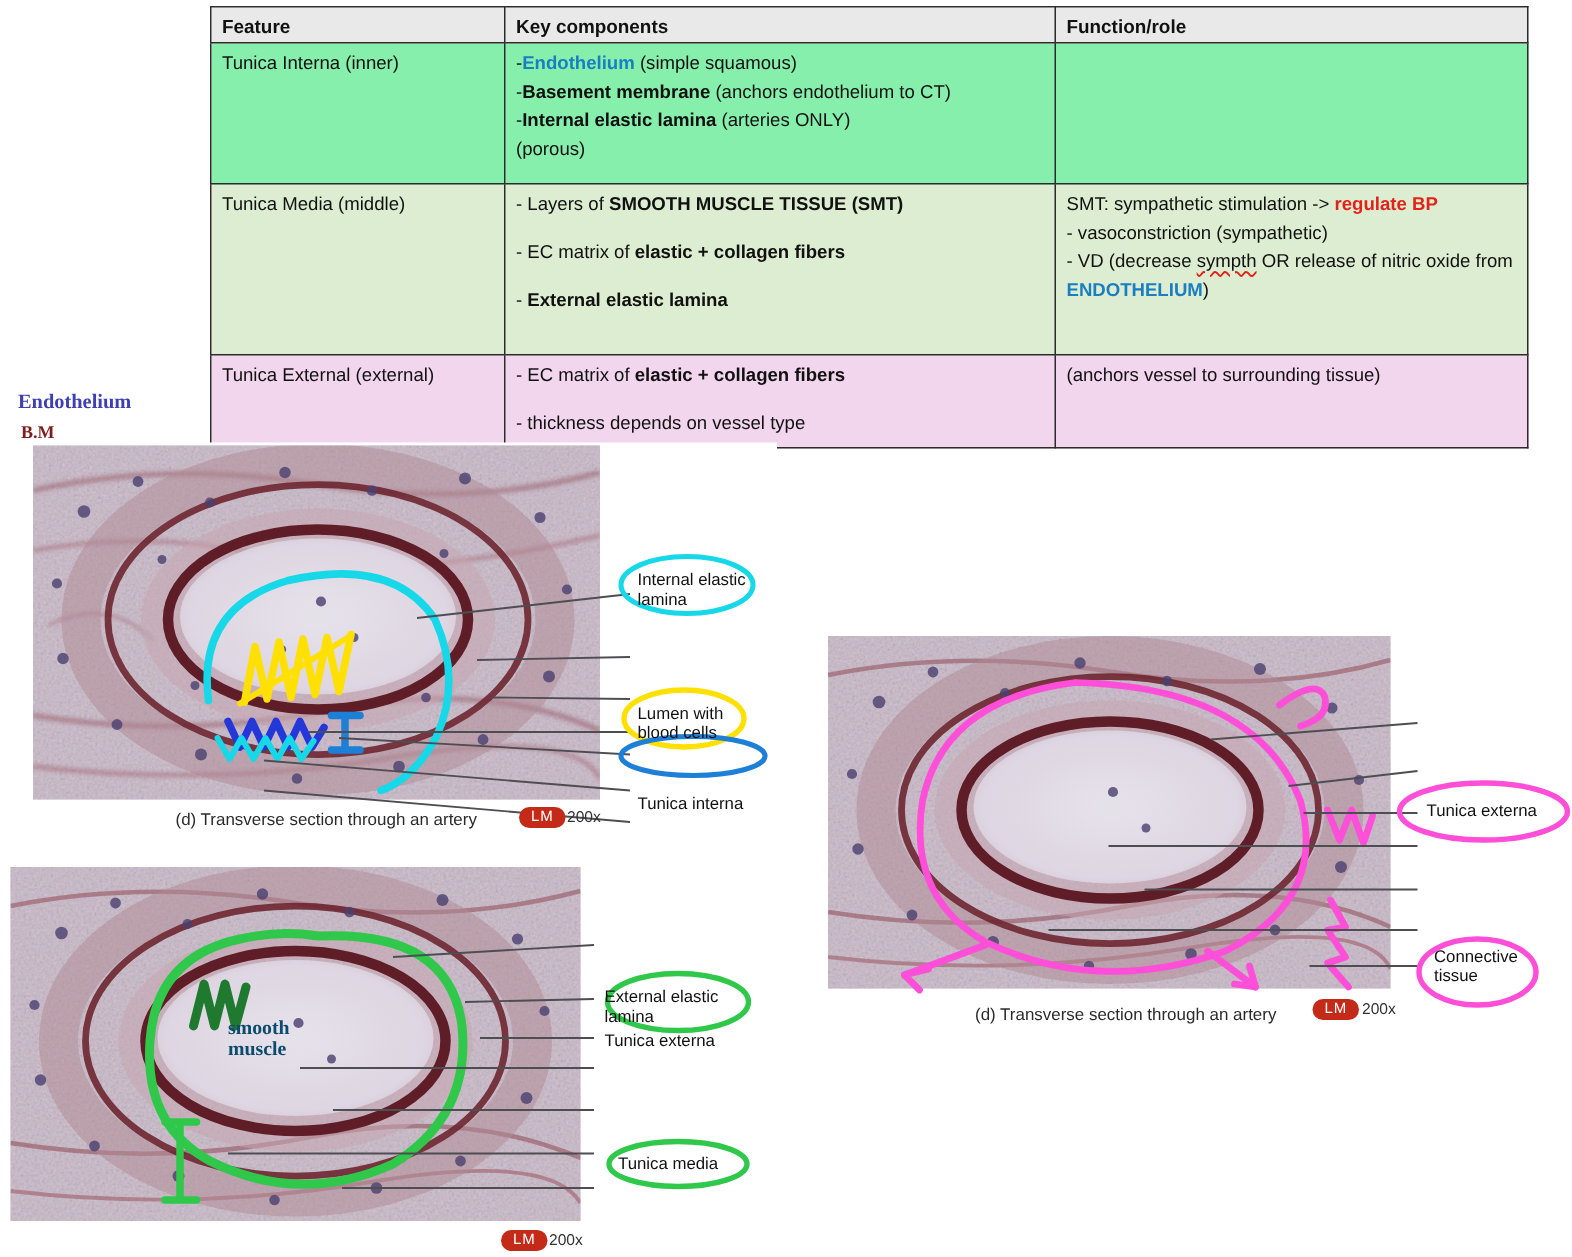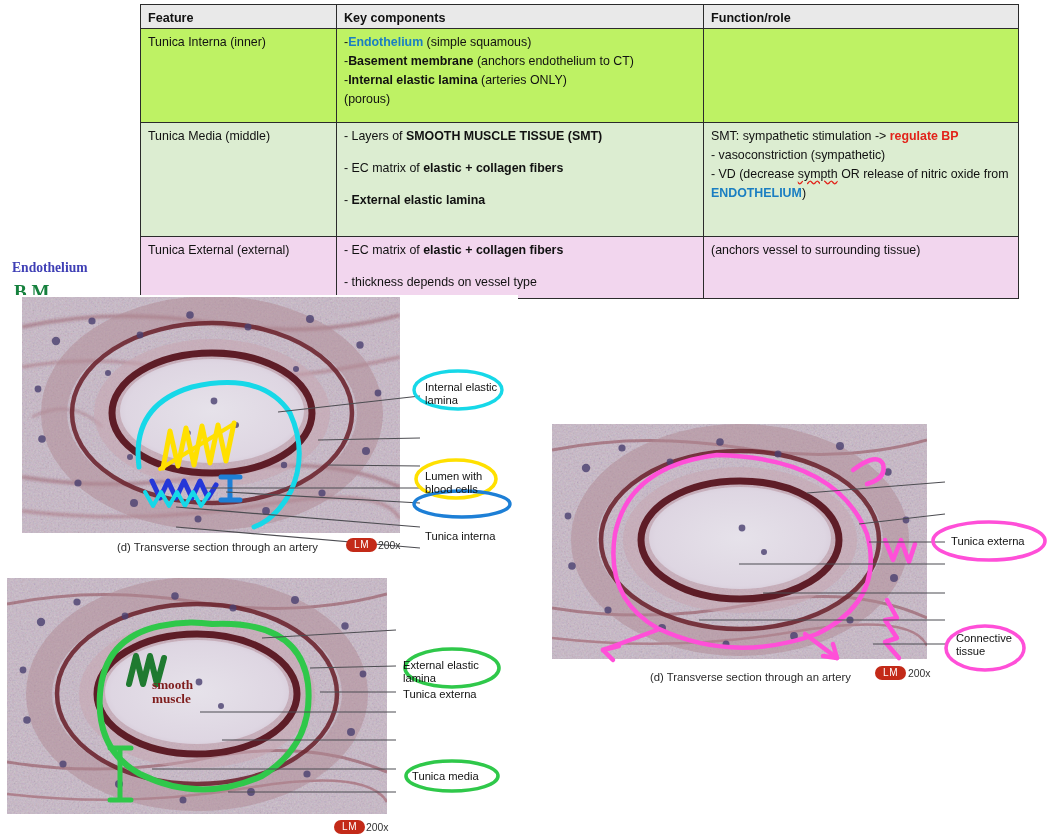--- a/index.html
+++ b/index.html
@@ -24,21 +24,21 @@
     font-weight:normal;
     line-height:1.52;
   }
   #summary-table th{
     background:#e9e9e9; font-weight:bold; font-size:12.6px;
     padding-top:4px;padding-bottom:0;
   }
   .col-f{width:196px;}
   .col-k{width:367px;}
   .col-r{width:315px;}
-  .row-interna td{background:#bef264;height:84px;}
+  .row-interna td{background:#86efac;height:84px;}
   .row-media   td{background:#dcedd1;height:104px;}
   .row-externa td{background:#f2d6ee;height:52px;}
   .cell-feature{font-weight:bold;}
   .b{font-weight:bold;}
   .blue-term{color:#1a7ec2;font-weight:bold;}
   .red-term{color:#e2231a;font-weight:bold;}
   .spellerr{
     text-decoration:underline wavy #e2231a;
     text-underline-offset:2px;
   }
@@ -62,26 +62,26 @@
   .mag{position:absolute;font-size:10.4px;color:#333;}
   .printed-label{position:absolute;font-size:11.2px;color:#111;white-space:nowrap;line-height:1.2;}
 
   
   .hw-text{position:absolute;white-space:nowrap;font-weight:bold;}
 
   svg.overlay{position:absolute;left:0;top:0;overflow:visible;pointer-events:none;}
 
   
   #key-endothelium{position:absolute;left:12px;top:260px;font-family:"Liberation Serif",serif;font-weight:bold;font-size:13.6px;color:#3f3fb5;}
-  #key-bm{position:absolute;left:14px;top:281px;font-family:"Liberation Serif",serif;font-weight:bold;font-size:19px;color:#15803d;}
+  #key-bm{position:absolute;left:14px;top:281px;font-family:"Liberation Serif",serif;font-weight:bold;font-size:12px;color:#7f1d1d;}
   #key-ct{position:absolute;left:26px;top:298px;font-family:"Liberation Serif",serif;font-weight:bold;font-size:13.2px;color:#2437d8;}
 
   #smooth-muscle-text{
     left:152px;top:678px;font-family:"Liberation Serif",serif;
-    font-size:13.2px;color:#7f1d1d;line-height:1.08;white-space:normal;width:62px;
+    font-size:13.2px;color:#0c4a6e;line-height:1.08;white-space:normal;width:62px;
   }
 </style>
 </head>
 <body>
 
 <table id="summary-table">
   <colgroup>
       <col class="col-f">
       <col class="col-k">
       <col class="col-r">

